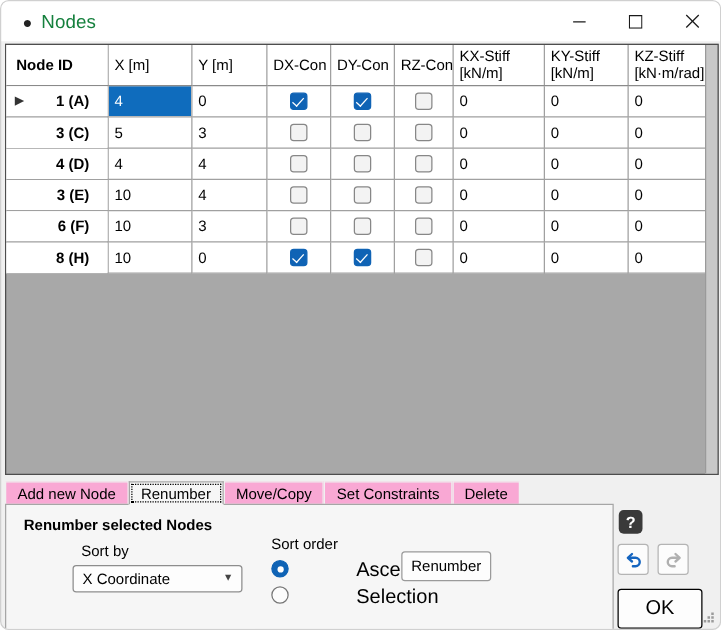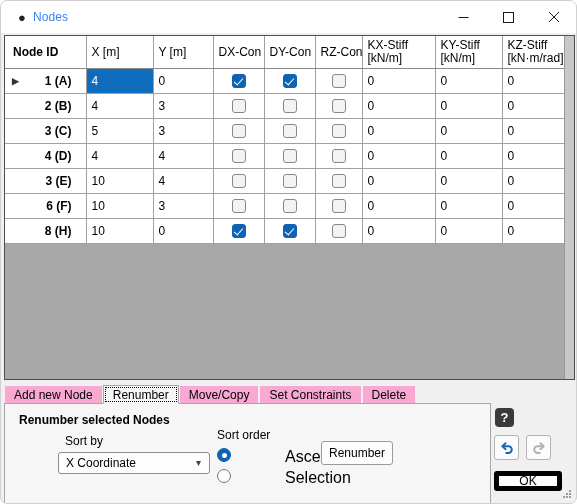--- a/index.html
+++ b/index.html
@@ -41,22 +41,22 @@
   }
   #title-icon {
     width: 22px;
     margin-left: 10px;
     text-align: center;
     font-size: 13px;
     line-height: 1;
     color: #222;
   }
   #title-text {
-    font-size: 12px;
-    color: #3b82f6;
+    font-size: 15px;
+    color: #15803d;
     letter-spacing: 0.1px;
   }
   .winbtn {
     width: 45px;
     height: 32px;
     display: flex;
     align-items: center;
     justify-content: center;
     color: #1a1a1a;
   }
@@ -218,21 +218,21 @@
   #sortby-label {
     position: absolute;
     left: 60px;
     top: 30px;
     font-size: 12px;
   }
   #sortby-select {
     position: absolute;
     left: 57px;
     top: 451px;
-    width: 152px;
+    width: 136px;
     height: 22px;
     box-sizing: border-box;
     border: 1px solid #8d8d8d;
     border-radius: 3px;
     background: #fdfdfd;
     font-size: 12px;
     line-height: 20px;
     padding-left: 7px;
     color: #000;
   }
@@ -328,26 +328,26 @@
     align-items: center;
     justify-content: center;
   }
   #undo-btn { left: 493px; top: 434px; }
   #redo-btn { left: 525px; top: 434px; }
   #ok-btn {
     position: absolute;
     left: 493px;
     top: 470px;
     width: 68px;
-    height: 20px;
-    box-sizing: border-box;
-    border: 5px solid #000000;
+    height: 32px;
+    box-sizing: border-box;
+    border: 1px solid #000000;
     border-radius: 3px;
     background: #fdfdfd;
-    font-size: 12px;
+    font-size: 16px;
     display: flex;
     align-items: center;
     justify-content: center;
     color: #000;
   }
   #grip {
     position: absolute;
     right: 3px;
     bottom: 3px;
     width: 10px;
@@ -426,37 +426,20 @@
               <span class="cb on"></span>
             </td>
             <td class="cbcell">
               <span class="cb"></span>
             </td>
             <td>0</td>
             <td>0</td>
             <td>0</td>
           </tr>
           <tr>
-            <td class="col-node"><span>2 (B)</span></td>
-            <td>4</td>
-            <td>3</td>
-            <td class="cbcell">
-              <span class="cb"></span>
-            </td>
-            <td class="cbcell">
-              <span class="cb"></span>
-            </td>
-            <td class="cbcell">
-              <span class="cb"></span>
-            </td>
-            <td>0</td>
-            <td>0</td>
-            <td>0</td>
-          </tr>
-          <tr>
             <td class="col-node"><span>3 (C)</span></td>
             <td>5</td>
             <td>3</td>
             <td class="cbcell">
               <span class="cb"></span>
             </td>
             <td class="cbcell">
               <span class="cb"></span>
             </td>
             <td class="cbcell">

